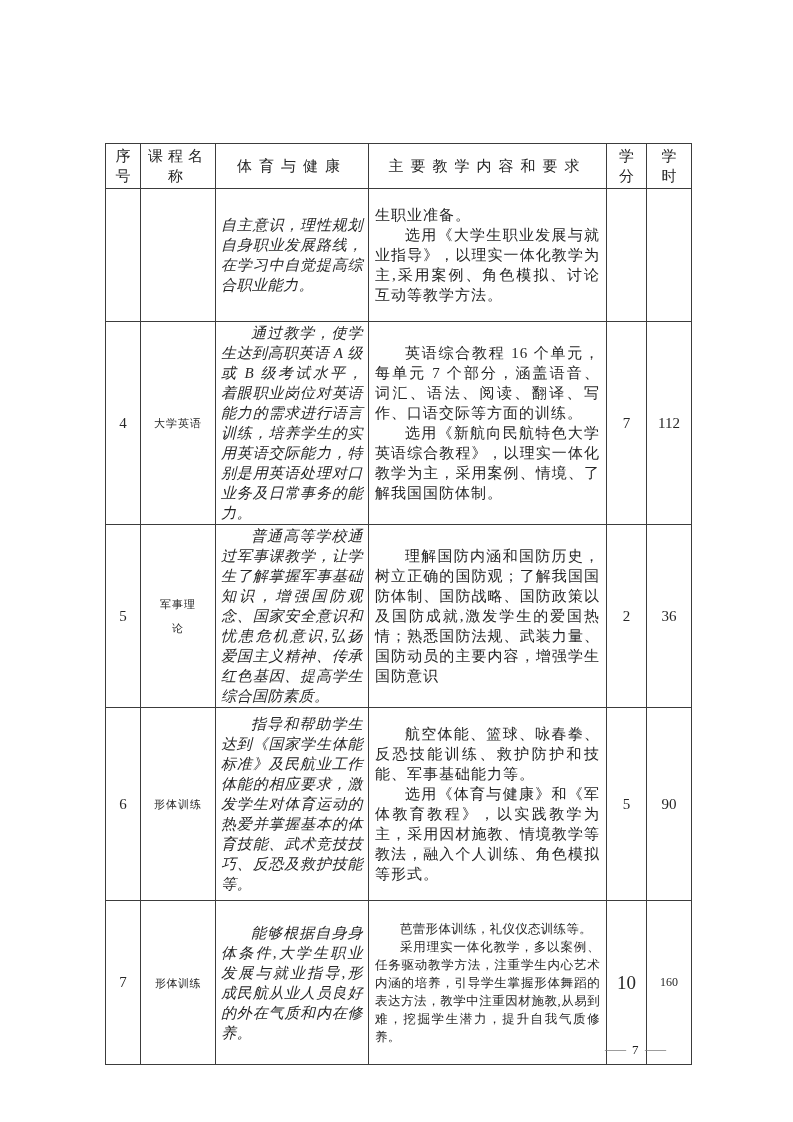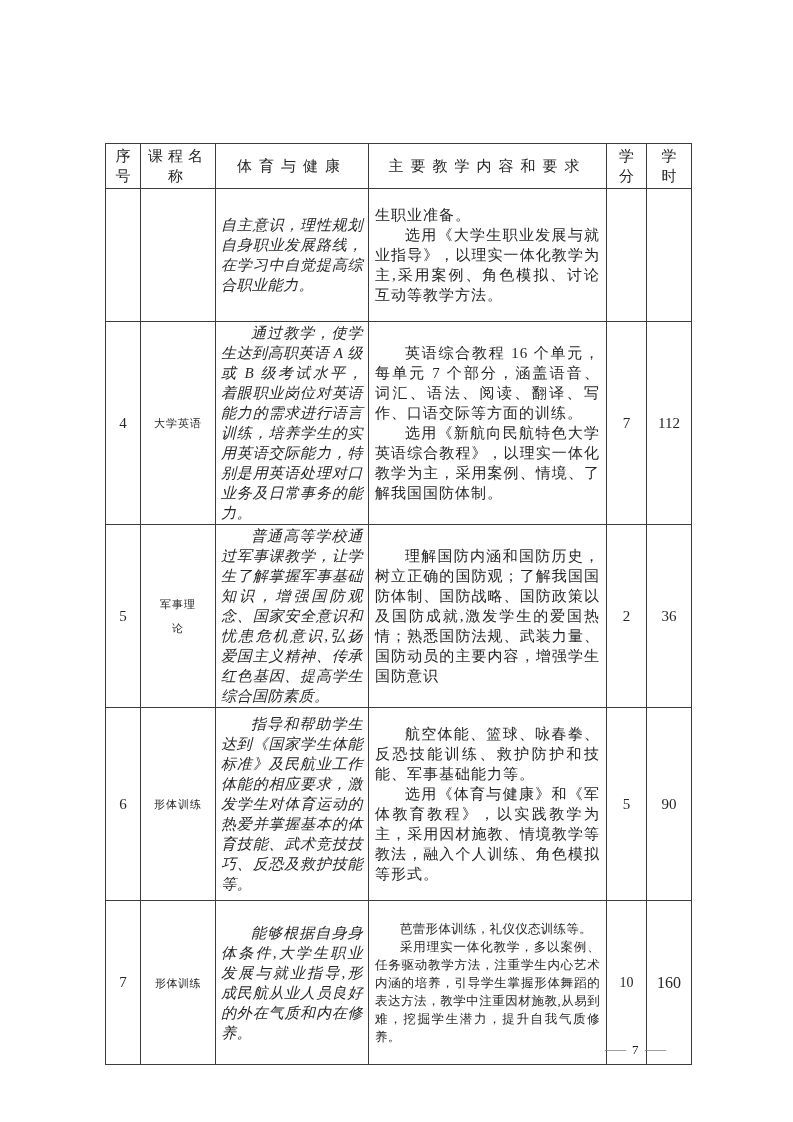--- a/index.html
+++ b/index.html
@@ -71,22 +71,22 @@
   }
   td.c-obj { letter-spacing: 0.5px; padding: 1px 5px; font-style: italic; }
   td.c-content { letter-spacing: 1px; padding: 16px 6px; }
   td p { margin: 0; }
   td p.ind { text-indent: 2em; }
   td.small-content {
     font-size: 12.5px;
     line-height: 18px;
     letter-spacing: 0.3px;
   }
-  td.small-credits { font-size: 14px; }
-  td.small-hours { font-size: 16px; }
+  td.small-credits { font-size: 19px; }
+  td.small-hours { font-size: 12px; }
   .footer {
     position: absolute;
     left: 608px;
     top: 1041px;
     display: flex;
     align-items: center;
     gap: 9px;
     font-size: 13px;
     color: #1e1e1e;
   }

